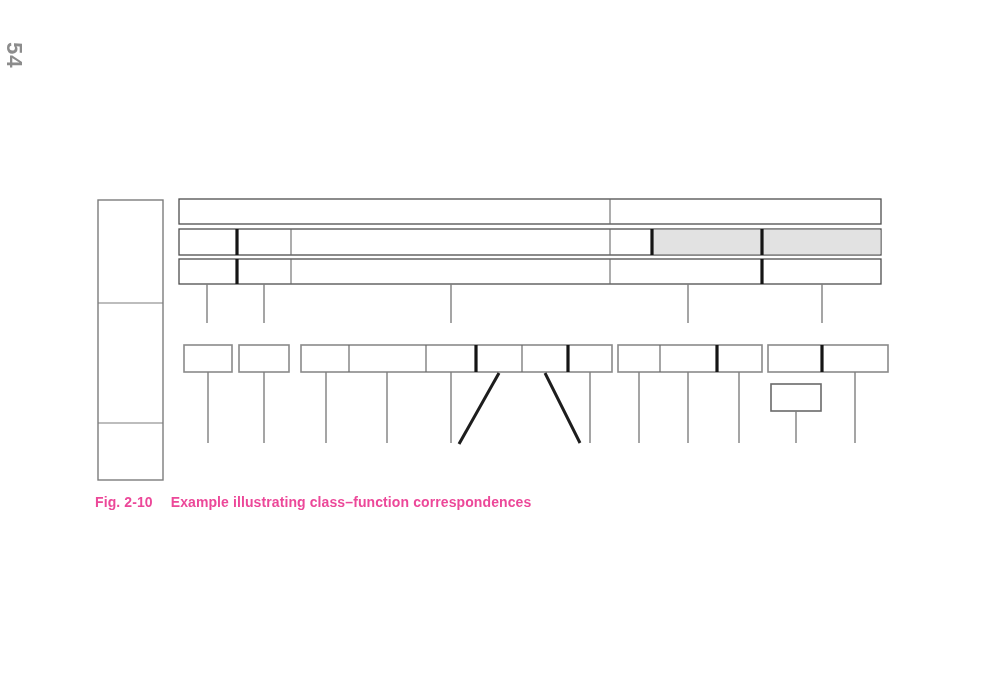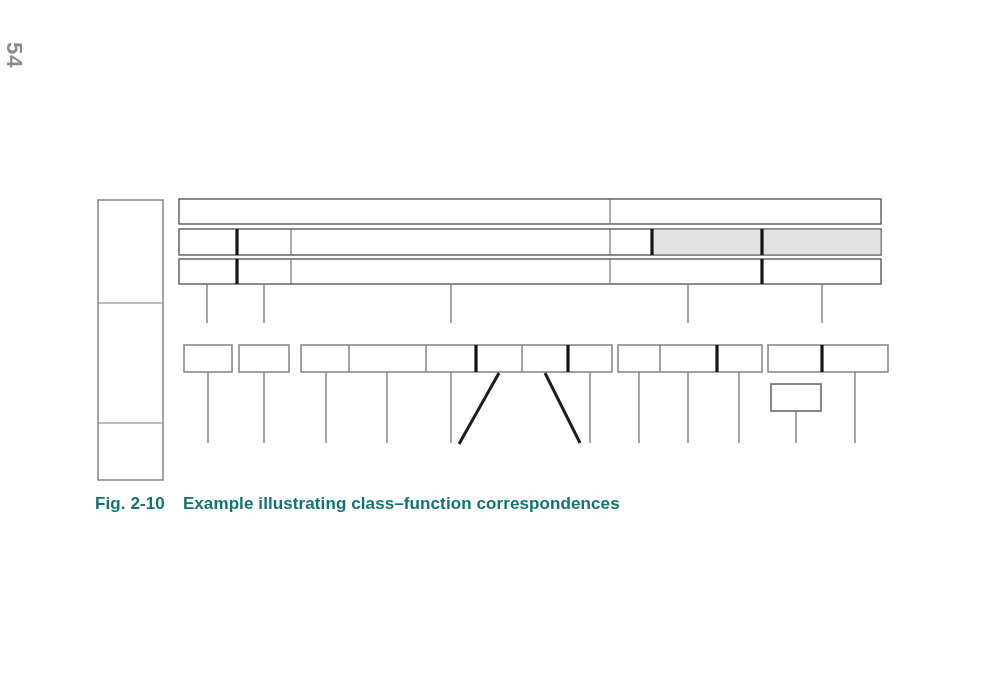--- a/index.html
+++ b/index.html
@@ -29,23 +29,23 @@
   }
   #diagram {
     position: absolute;
     left: 0;
     top: 0;
   }
   .caption {
     position: absolute;
     left: 95px;
     top: 494px;
-    font-size: 17px;
+    font-size: 14px;
     font-weight: bold;
-    color: #0f766e;
+    color: #ec4899;
     letter-spacing: 0.1px;
     white-space: nowrap;
   }
   .caption .fig-label {
     margin-right: 18px;
   }
 </style>
 </head>
 <body>
 

